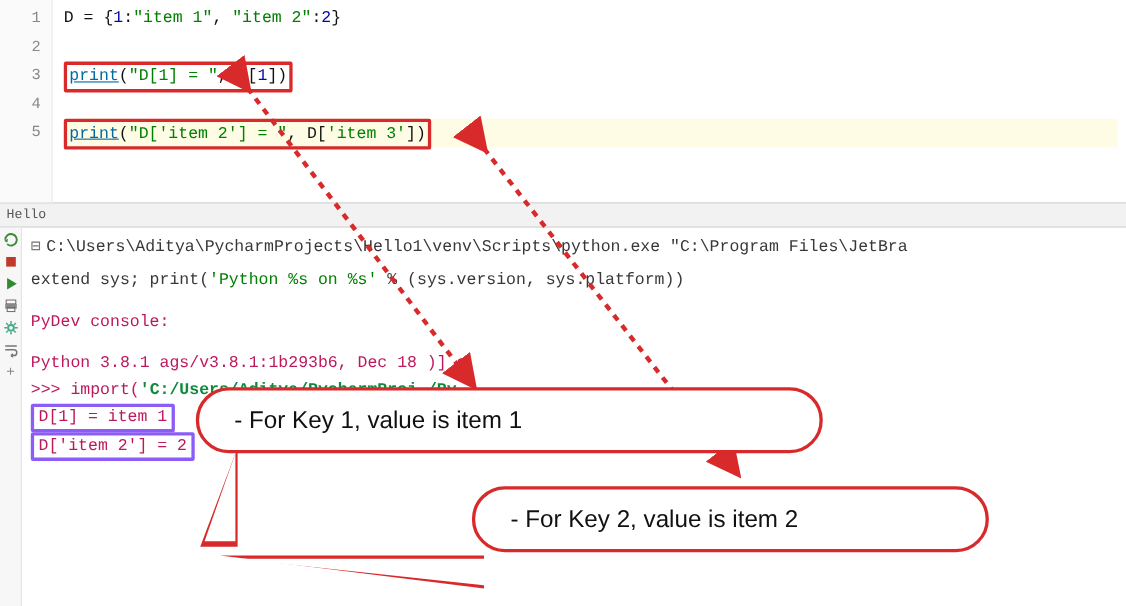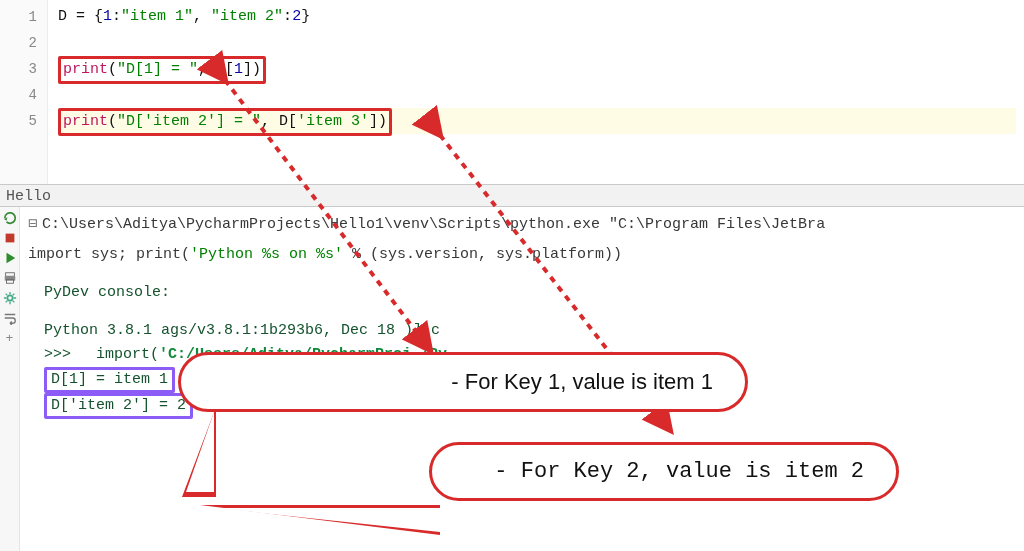--- a/index.html
+++ b/index.html
@@ -43,30 +43,30 @@
 }
 .code .line.hl { background: #fffce6; }
 .redbox {
   display: inline-block;
   border: 3px solid #d82a2a;
   border-radius: 2px;
   padding: 0 2px;
   line-height: 22px;
 }
 
-.kw, .fn { color: #be185d; }
+.kw, .fn { color: #0369a1; text-decoration: underline; }
 .str { color: #008000; }
 .num, .lit { color: #0705a7; }
 .op, .id { color: #111; }
 
 .midbar {
   height: 22px;
   background: #f2f2f2;
   border-bottom: 1px solid #c9c9c9;
-  font-size: 15px;
+  font-size: 12px;
   color: #555;
   padding: 3px 6px;
 }
 
 .consolewrap {
   display: flex;
   height: 344px;
   background: #fff;
 }
 .tool {
@@ -85,43 +85,43 @@
   padding: 6px 6px 0 8px;
   font-size: 15px;
   color: #0a0a44;
   line-height: 24px;
   white-space: nowrap;
   overflow: hidden;
 }
 .console .grey { color: #383838; }
 .console .cmd { color: #0f8a3b; font-weight: bold; }
 .console .strg { color: #008000; }
-.console .out { color: #14532d; margin-left: 16px; }
+.console .out { color: #be185d; }
 
 .redbox2 {
   display: inline-block;
   border: 3px solid #8b5cf6;
   border-radius: 2px;
   padding: 0 4px;
   line-height: 20px;
 }
 
 .bubble {
   position: absolute;
   background: #fff;
   border: 3px solid #d82a2a;
   border-radius: 30px;
   padding: 14px 32px;
   font-family: 'Segoe UI', Arial, sans-serif;
   font-size: 22px;
   color: #111;
   z-index: 30;
 }
-.bub1 { left: 178px; top: 352px; width: 570px; text-align: right; }
-.bub2 { left: 429px; top: 442px; width: 470px; text-align: right; font-family: Liberation Mono, monospace; }
+.bub1 { left: 178px; top: 352px; width: 570px; text-align: left; }
+.bub2 { left: 429px; top: 442px; width: 470px; text-align: left; }
 
 .tail {
   position: absolute;
   width: 0; height: 0;
   border-style: solid;
   z-index: 29;
 }
 .tail1b {
   left: 182px; top: 407px;
   border-width: 0 0 90px 34px;
@@ -199,21 +199,21 @@
         <path d="M8 1v3M8 12v3M1 8h3M12 8h3M3 3l2 2M11 11l2 2M13 3l-2 2M5 11l-2 2" stroke="#4a8" stroke-width="1.5"></path>
       </svg>
     <svg class="ic" viewBox="0 0 16 16">
         <path d="M2 4h12M2 8h9a3 3 0 010 6h-3m0 0l2-2m-2 2l2 2" fill="none" stroke="#777" stroke-width="1.5"></path>
       </svg>
     <span style="color:#888;font-size:13px;">+</span>
   </div>
   <div class="console">
     <div><span class="ic" style="display:inline-block;width:14px;color:#777;">⊟</span><span class="grey">C:\Users\Aditya\PycharmProjects\Hello1\venv\Scripts\python.exe "C:\Program Files\JetBra</span></div>
     <div style="height:6px"></div>
-    <div class="grey"><span>import sys; print(</span><span class="strg">'Python %s on %s'</span><span> % (sys.version, sys.platform))</span></div>
+    <div class="grey"><span>extend sys; print(</span><span class="strg">'Python %s on %s'</span><span> % (sys.version, sys.platform))</span></div>
     <div style="height:14px"></div>
     <div class="out">PyDev console:</div>
     <div style="height:14px"></div>
     <div class="out">Python 3.8.1    ags/v3.8.1:1b293b6, Dec 18                                               )] c</div>
     <div><span class="out">&gt;&gt;&gt; </span><span class="out">import(</span><span class="cmd">'C:/Users/Aditya/PycharmProj                                                      /Py</span></div>
     <div><span class="redbox2 out">D[1] =  item 1</span></div>
     <div><span class="redbox2 out">D['item 2'] =  2</span></div>
   </div>
 </div>
 

